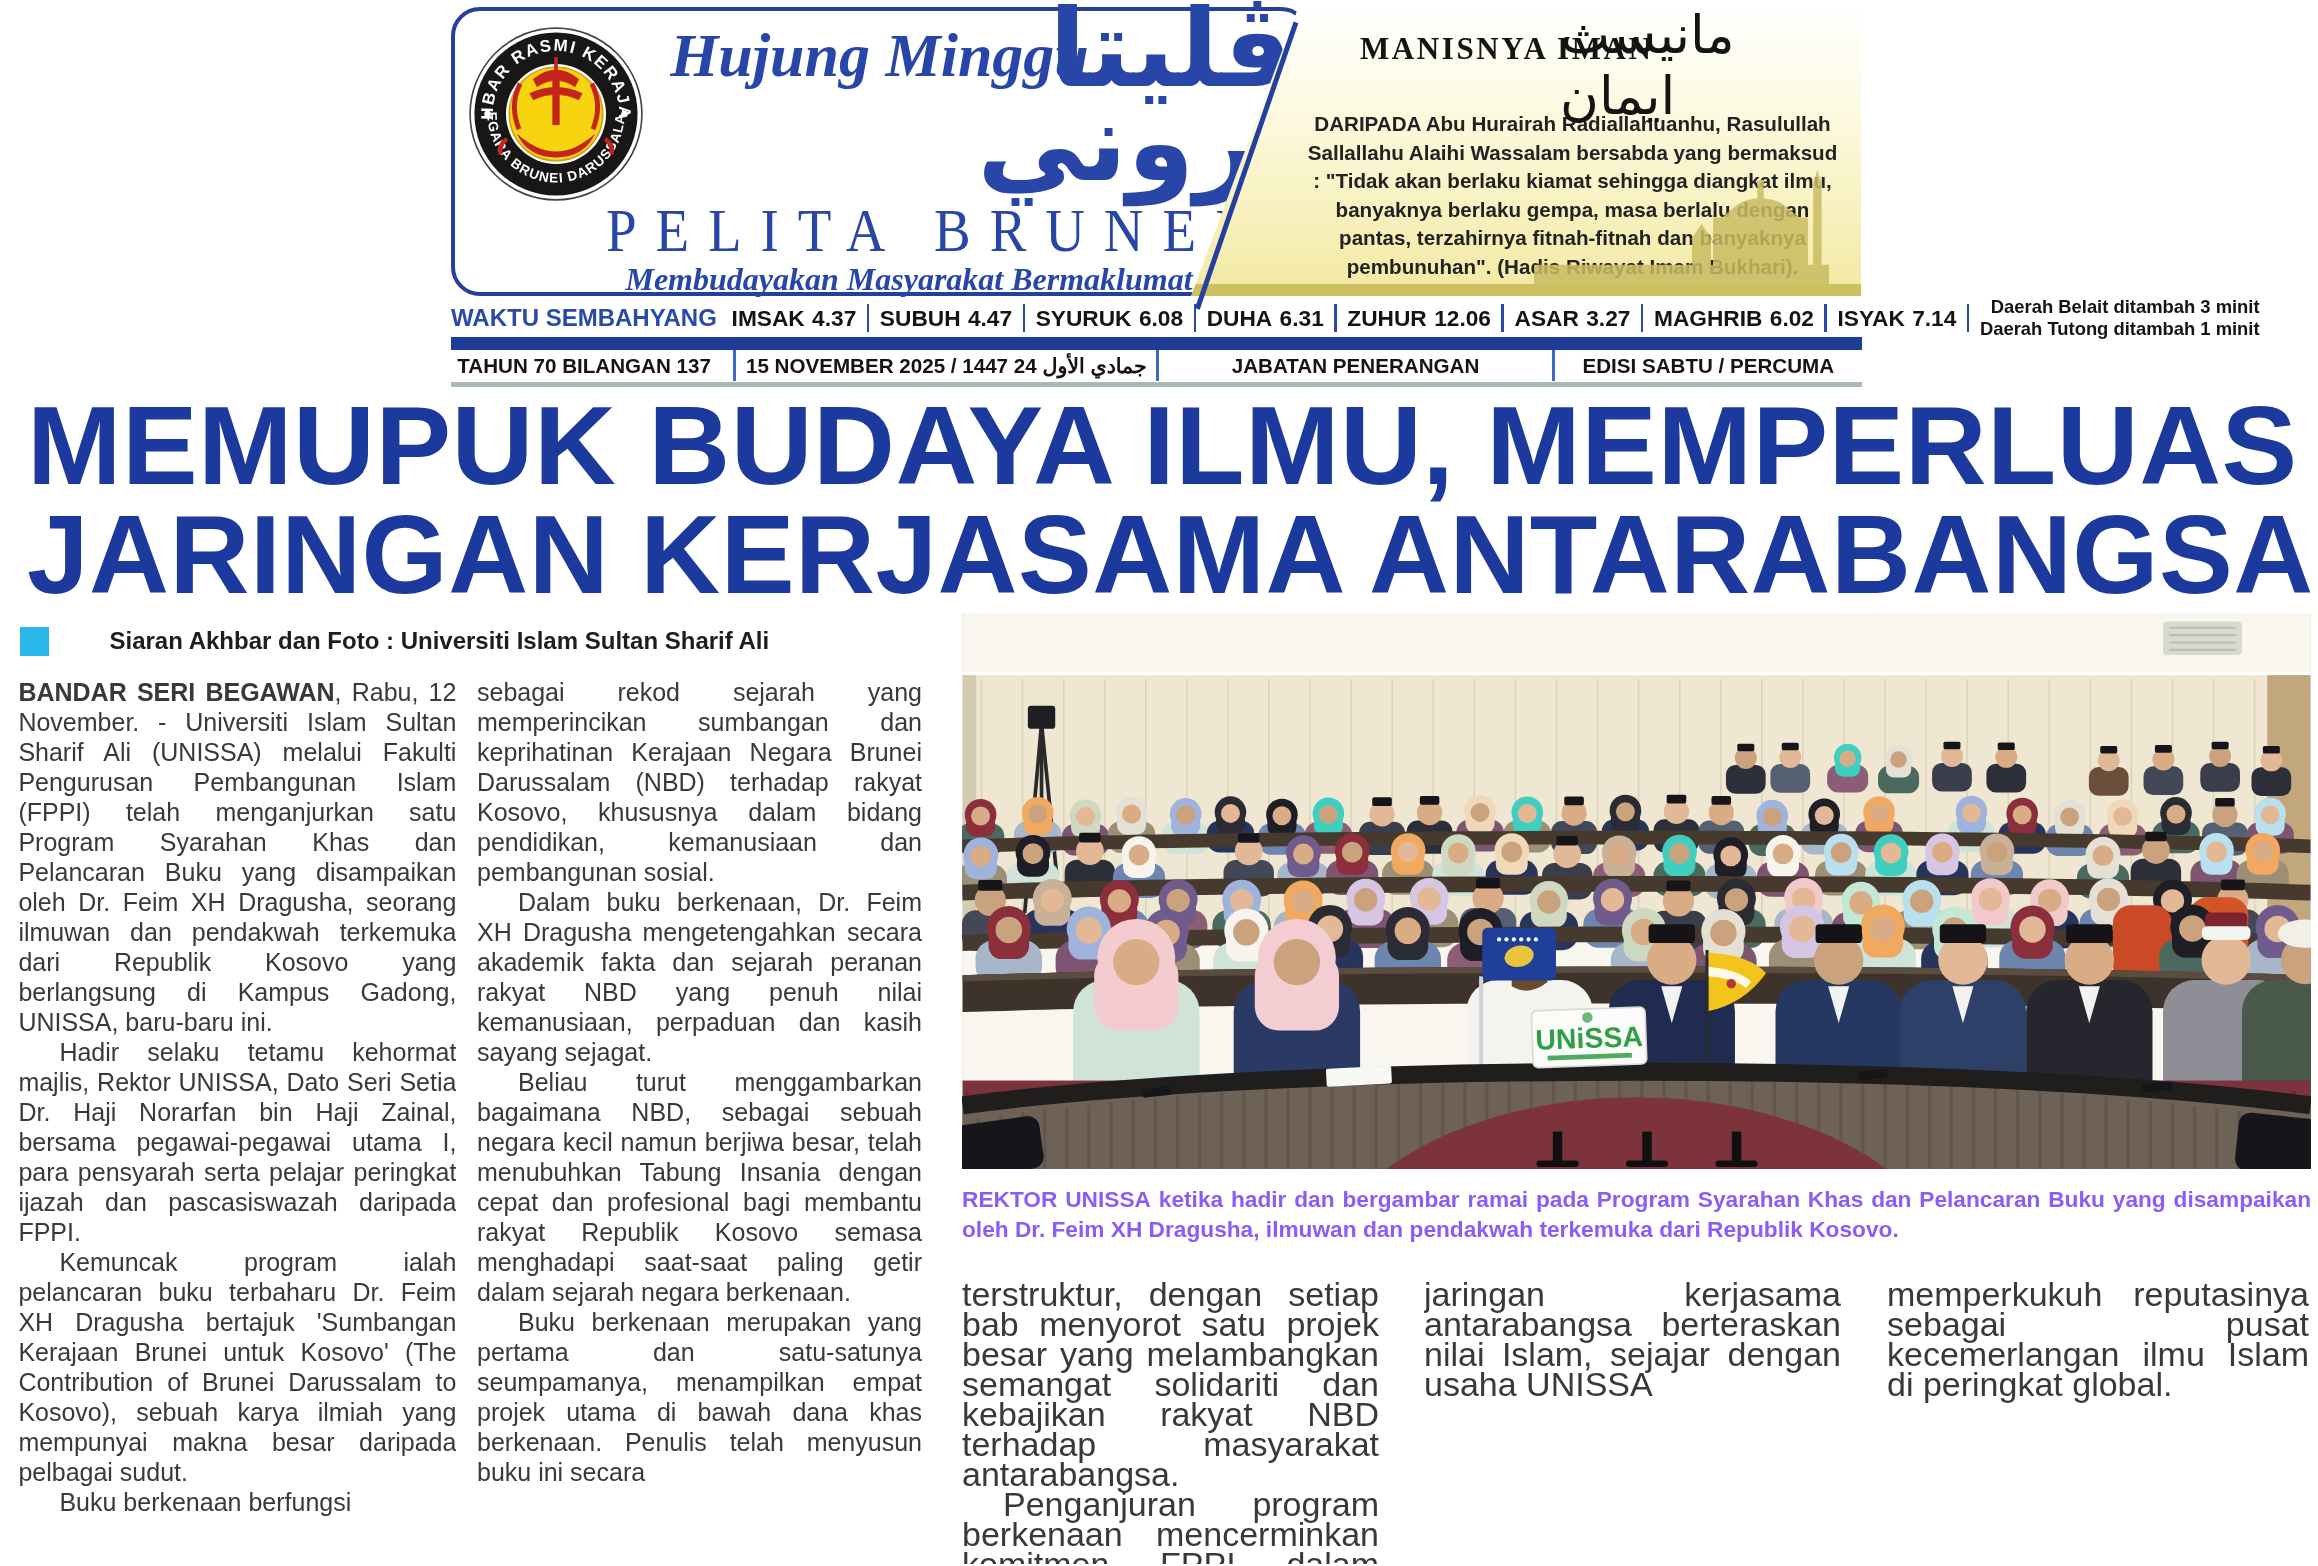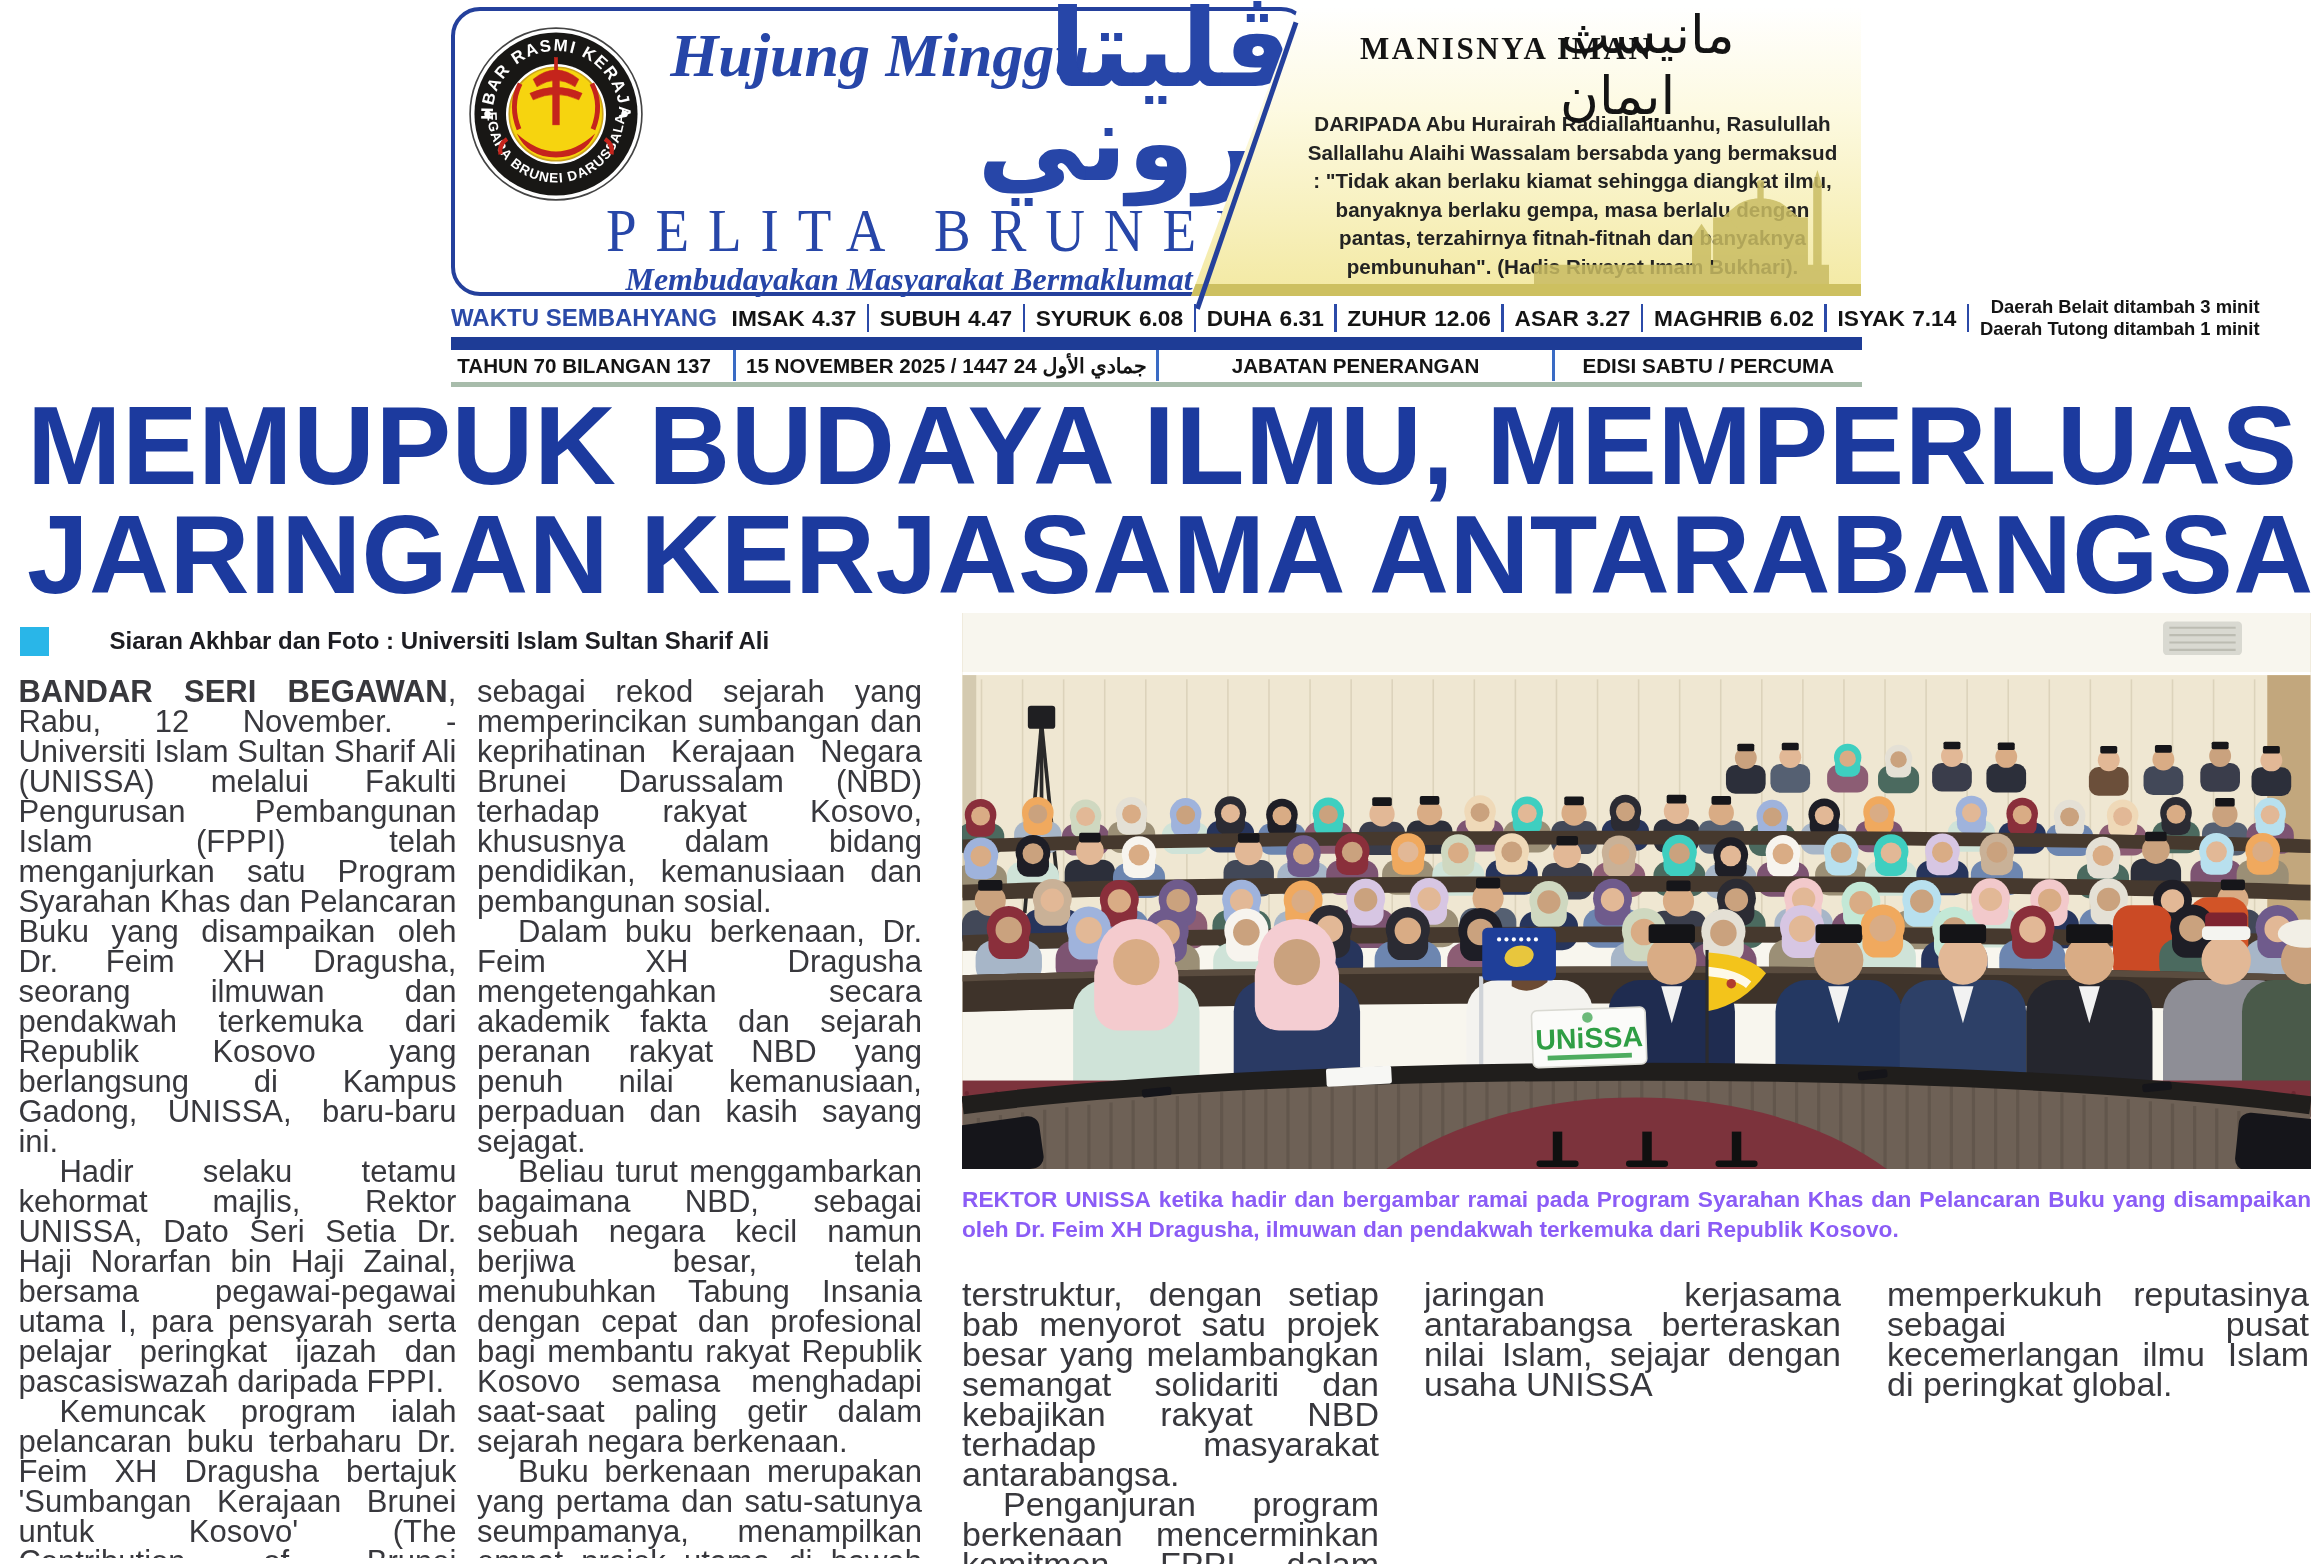--- a/index.html
+++ b/index.html
@@ -50,21 +50,21 @@
   
   #headline{position:absolute;left:27px;top:391px;width:2282px;color:#1c3a9e;font-weight:bold;
      font-size:112px;line-height:109px;letter-spacing:0.5px;}
   .headline-line{display:inline-block;white-space:nowrap;}
   
   #byline{position:absolute;left:20px;top:627px;display:flex;align-items:center;}
   #byline-marker{width:28.5px;height:28.5px;background:#29b6e8;margin-right:21px;}
   #byline-text{font-weight:bold;font-size:24px;color:#1d1d22;margin-left:40px;}
   
   .col{position:absolute;top:677px;height:881px;overflow:hidden;text-align:justify;
-       font-size:31px;line-height:30px;color:#38383d;}
+       font-size:25px;line-height:30px;color:#38383d;}
   .col p{margin:0;}
   .col p.indent{text-indent:41px;}
   #col-0{left:18.4px;width:438px;}
   #col-1{left:477px;width:445px;}
   .bcol{position:absolute;top:1279px;height:285px;overflow:hidden;text-align:justify;
        font-size:34px;line-height:30px;color:#38383d;}
   .bcol p{margin:0;}
   .bcol p.indent{text-indent:41px;}
   #col-2{left:962px;width:417px;}
   #col-3{left:1424px;width:417px;}

